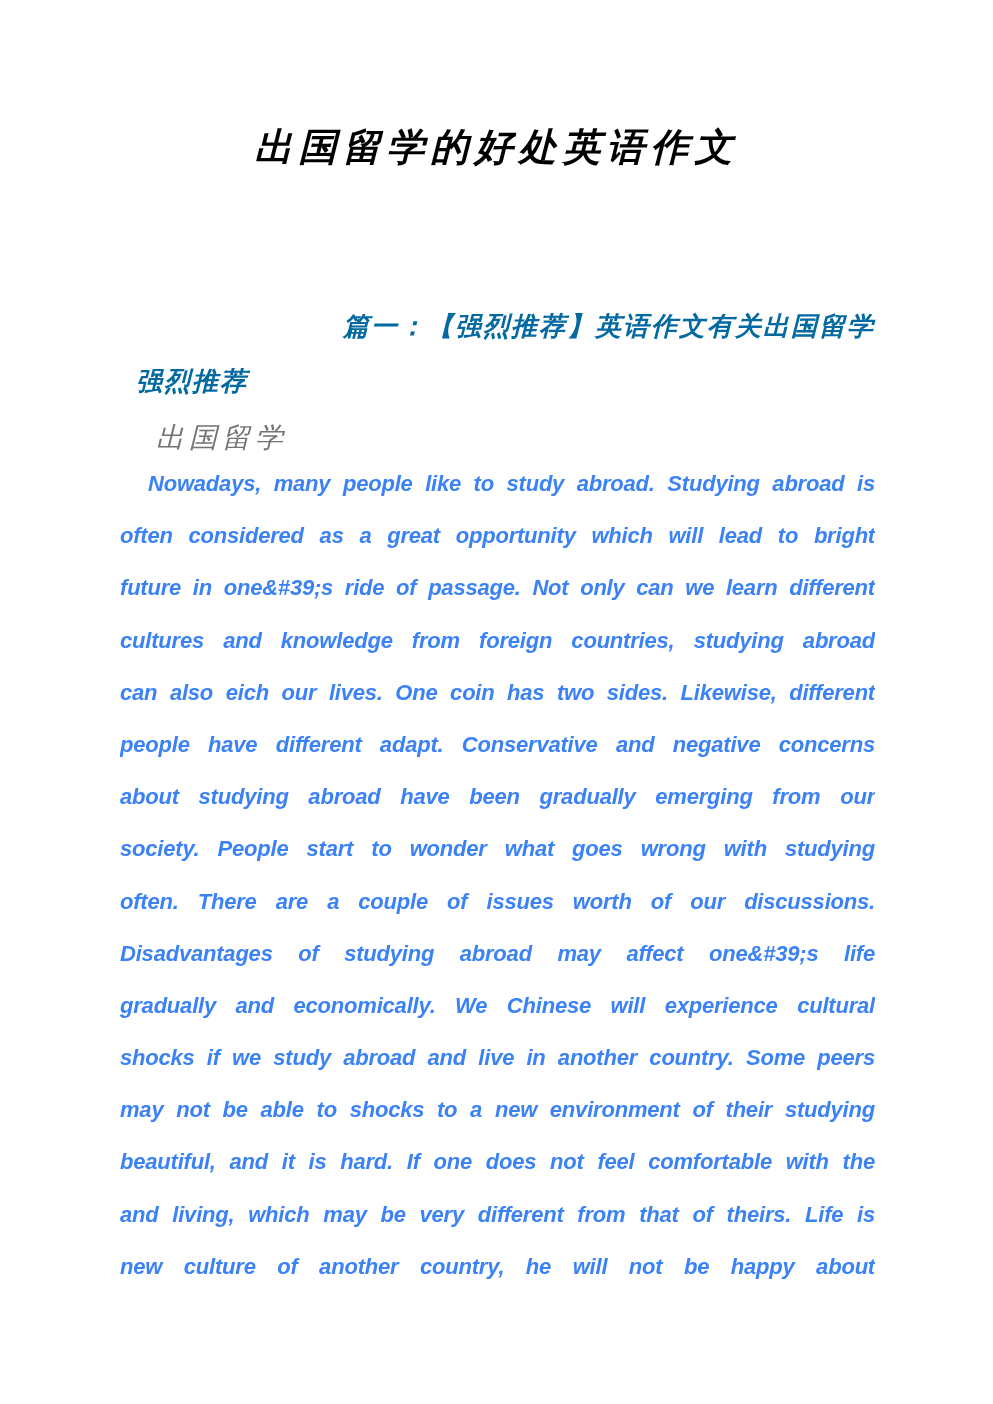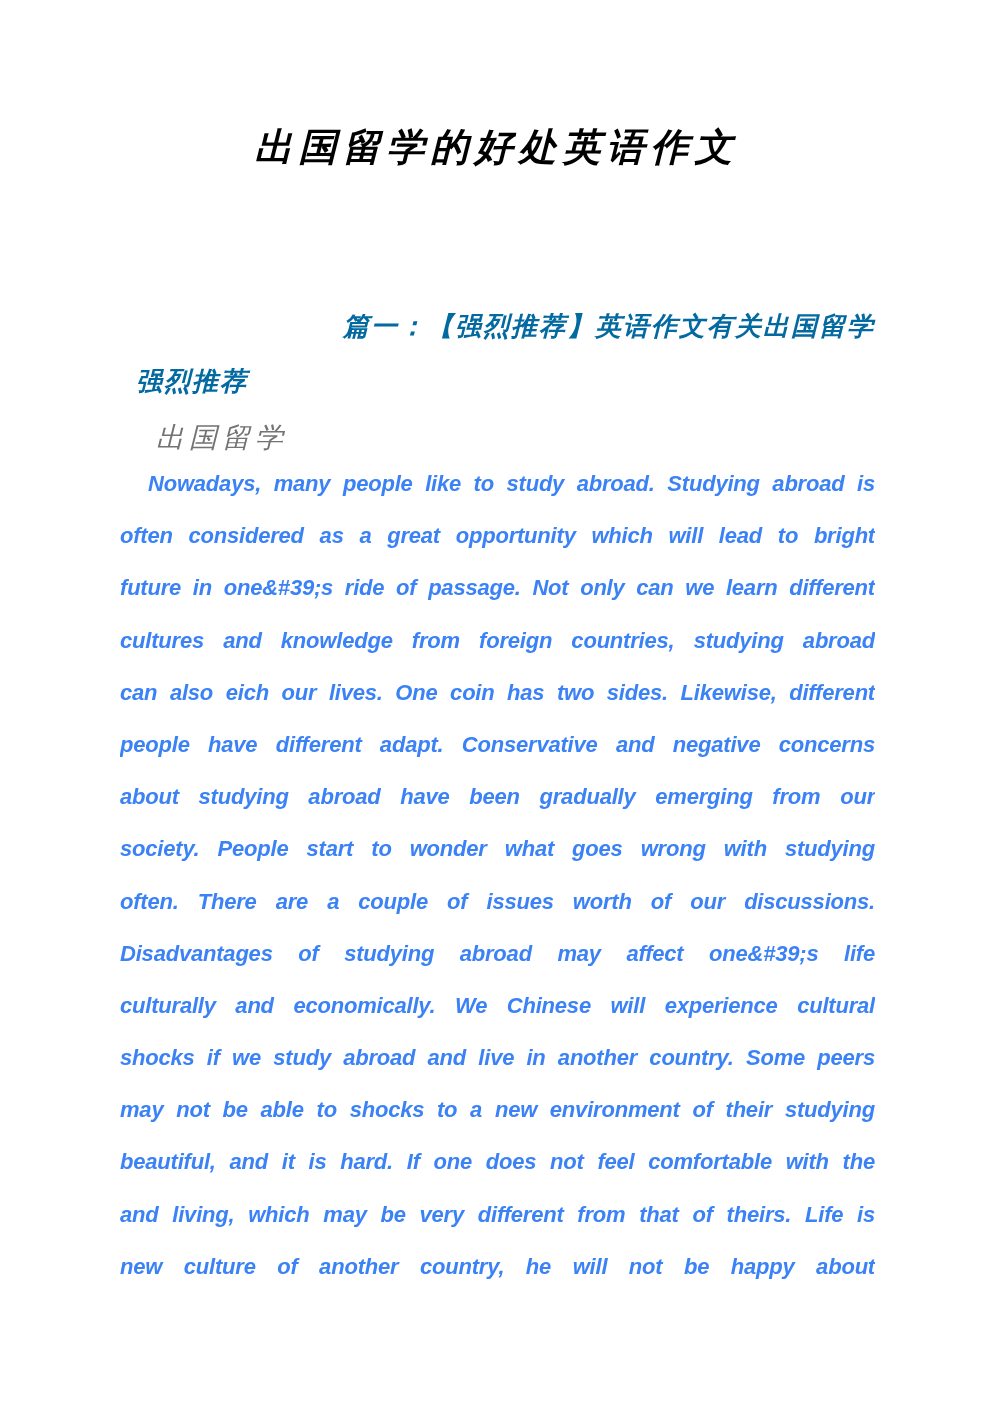--- a/index.html
+++ b/index.html
@@ -97,21 +97,21 @@
       <div class="para-line">Nowadays, many people like to study abroad. Studying abroad is</div>
       <div class="para-line">often considered as a great opportunity which will lead to bright</div>
       <div class="para-line">future in one&amp;#39;s ride of passage. Not only can we learn different</div>
       <div class="para-line">cultures and knowledge from foreign countries, studying abroad</div>
       <div class="para-line">can also eich our lives. One coin has two sides. Likewise, different</div>
       <div class="para-line">people have different adapt. Conservative and negative concerns</div>
       <div class="para-line">about studying abroad have been gradually emerging from our</div>
       <div class="para-line">society. People start to wonder what goes wrong with studying</div>
       <div class="para-line">often. There are a couple of issues worth of our discussions.</div>
       <div class="para-line">Disadvantages of studying abroad may affect one&amp;#39;s life</div>
-      <div class="para-line">culturally and economically. We Chinese will experience cultural</div>
+      <div class="para-line">gradually and economically. We Chinese will experience cultural</div>
       <div class="para-line">shocks if we study abroad and live in another country. Some peers</div>
       <div class="para-line">may not be able to shocks to a new environment of their studying</div>
       <div class="para-line">beautiful, and it is hard. If one does not feel comfortable with the</div>
       <div class="para-line">and living, which may be very different from that of theirs. Life is</div>
       <div class="para-line">new culture of another country, he will not be happy about</div>
     </div>
 
 </div>
 
 </body></html>

